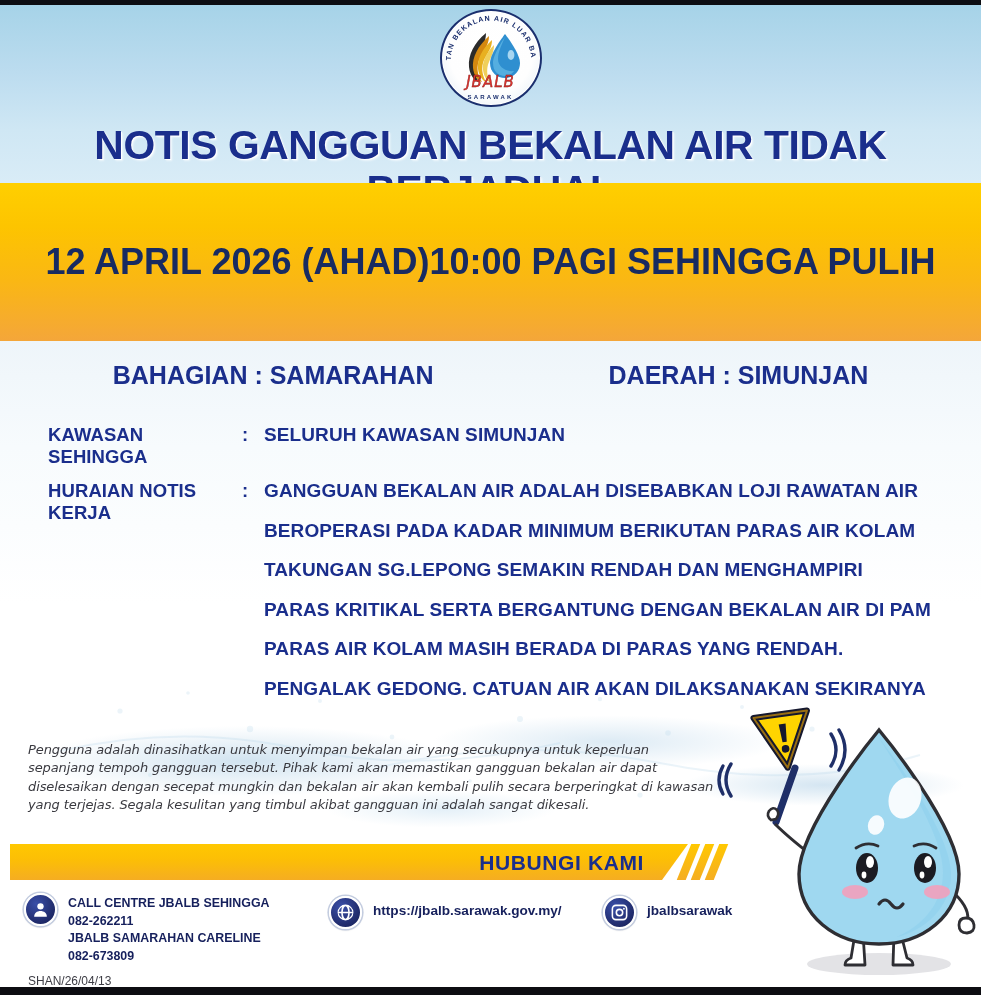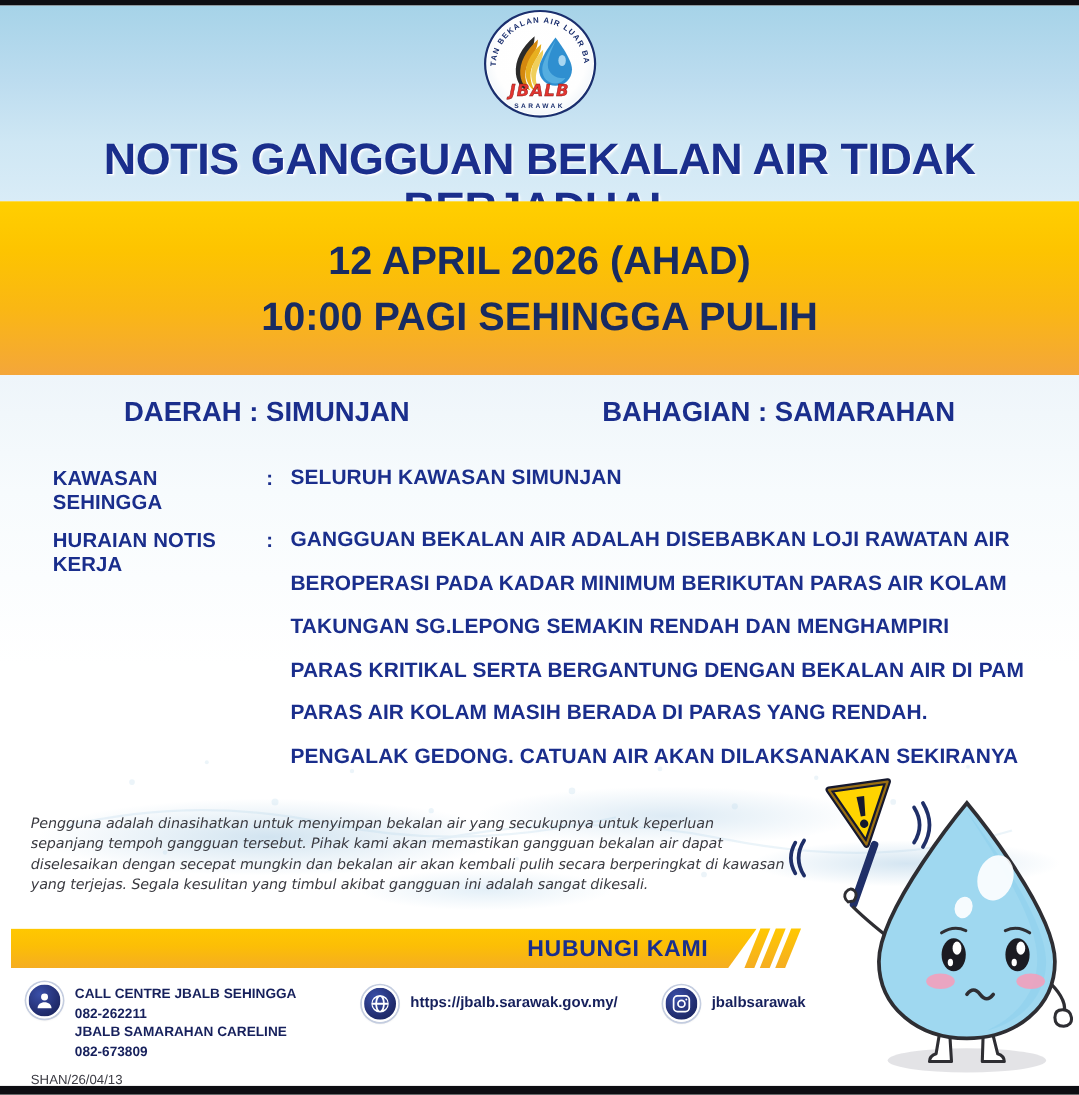--- a/index.html
+++ b/index.html
@@ -40,21 +40,21 @@
     position:absolute; left:22px; top:20px; width:30px; height:52px;
   }
   .logo-flame svg { width:100%; height:100%; }
   .logo-drop {
     position:absolute; left:46px; top:22px; width:34px; height:46px;
   }
   .logo-drop svg { width:100%; height:100%; }
   .logo-jbalb {
     position:absolute; left:0; right:0; top:62px;
     text-align:center;
-    font-size:15px; font-weight:bold; font-style:italic;
+    font-size:15px; font-weight:normal; font-style:italic;
     letter-spacing:1px;
     color:#e3342f;
     -webkit-text-stroke:0.4px #7c1513;
     font-family:"DejaVu Sans", sans-serif;
   }
   .logo-sarawak {
     position:absolute; left:0; right:0; bottom:5px;
     text-align:center;
     font-size:6px; font-weight:bold; letter-spacing:2.2px;
     color:#1b2f6e;
@@ -68,21 +68,21 @@
     color:#1a2e8c;
     text-shadow:1px 1px 0 #ffffff, 2px 2px 2px rgba(255,255,255,.6);
     font-family:"Liberation Sans", sans-serif;
     transform:scaleX(1.02);
   }
 
   
   .band-orange {
     position:absolute; left:0; top:178px; width:100%; height:158px;
     background:linear-gradient(180deg,#ffcf00 0%,#fdc400 28%,#fab714 62%,#f4a63a 100%);
-    display:flex; flex-direction:column;
+    display:flex; flex-direction:row;
     align-items:center; justify-content:center;
   }
   .band-orange .dateline {
     font-size:36px; font-weight:bold; color:#182b61;
     line-height:1.42; letter-spacing:0px;
     text-align:center;
   }
 
   
   .body-area {
@@ -252,22 +252,22 @@
           <circle cx="640" cy="124" r="2.6"></circle>
         <circle cx="790" cy="106" r="2"></circle>
       </g>
       <g stroke="#a9cfe6" stroke-width="2" fill="none" opacity="0.45">
         <path d="M60 80 Q180 52 300 78 T560 72"></path>
         <path d="M380 96 Q520 64 660 92 T920 84"></path>
       </g>
     </svg>
 
     <div class="region-row">
+      <span>BAHAGIAN : SAMARAHAN</span>
       <span>DAERAH : SIMUNJAN</span>
-      <span>BAHAGIAN : SAMARAHAN</span>
     </div>
 
     <div class="info-row" style="top:83px; left:0;">
       <div class="info-label">KAWASAN SEHINGGA</div>
       <div class="info-colon">:</div>
       <div class="info-value">
         <div class="line">SELURUH KAWASAN SIMUNJAN</div>
       </div>
     </div>
 

